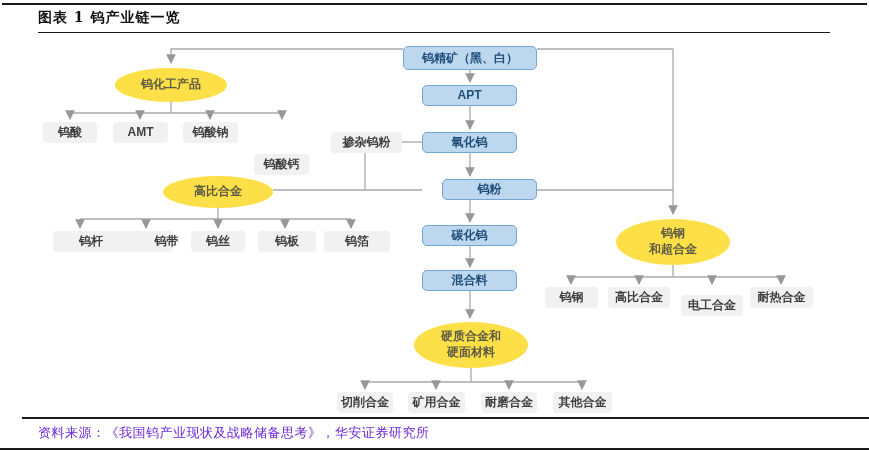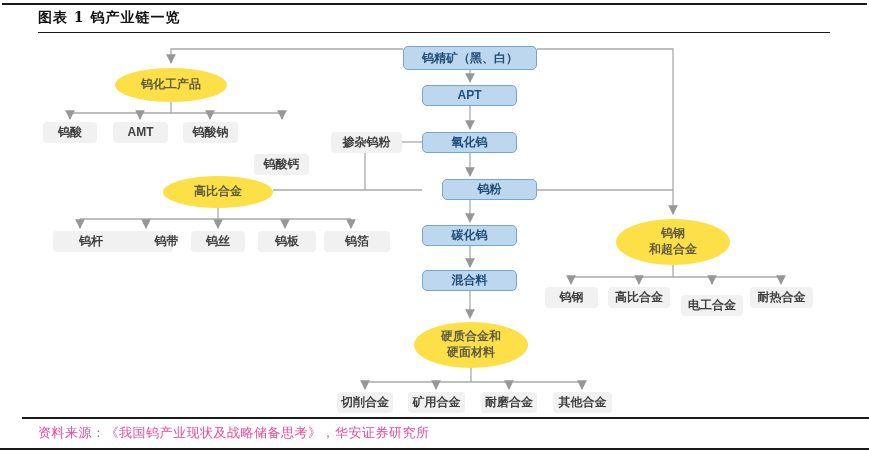--- a/index.html
+++ b/index.html
@@ -6,21 +6,21 @@
   .page{
     position:relative;width:869px;height:451px;background:#ffffff;overflow:hidden;
     font-family:"Liberation Sans","DejaVu Sans",sans-serif;
   }
   .rule{position:absolute;background:#1a1a1a;}
   .figure-title{
     position:absolute;left:38px;top:9px;font-size:14px;font-weight:bold;color:#111;
     font-family:"DejaVu Serif","Liberation Serif",serif;letter-spacing:1px;
   }
   .source-note{
-    position:absolute;left:38px;top:424px;font-size:13px;color:#ec4899;
+    position:absolute;left:38px;top:424px;font-size:13px;color:#6d28d9;
     font-family:"DejaVu Serif","Liberation Serif",serif;letter-spacing:0.5px;
   }
   .wires{position:absolute;left:0;top:0;pointer-events:none;}
   .node{
     position:absolute;display:flex;align-items:center;justify-content:center;
     box-sizing:border-box;font-weight:bold;font-size:12px;line-height:1.2;
     white-space:nowrap;
   }
   .blue{background:#BDD7EE;border:1.5px solid #74A6D2;border-radius:5px;color:#1F4E79;}
   .gray{background:#F1F1F1;border-radius:4px;color:#3F3F3F;}

